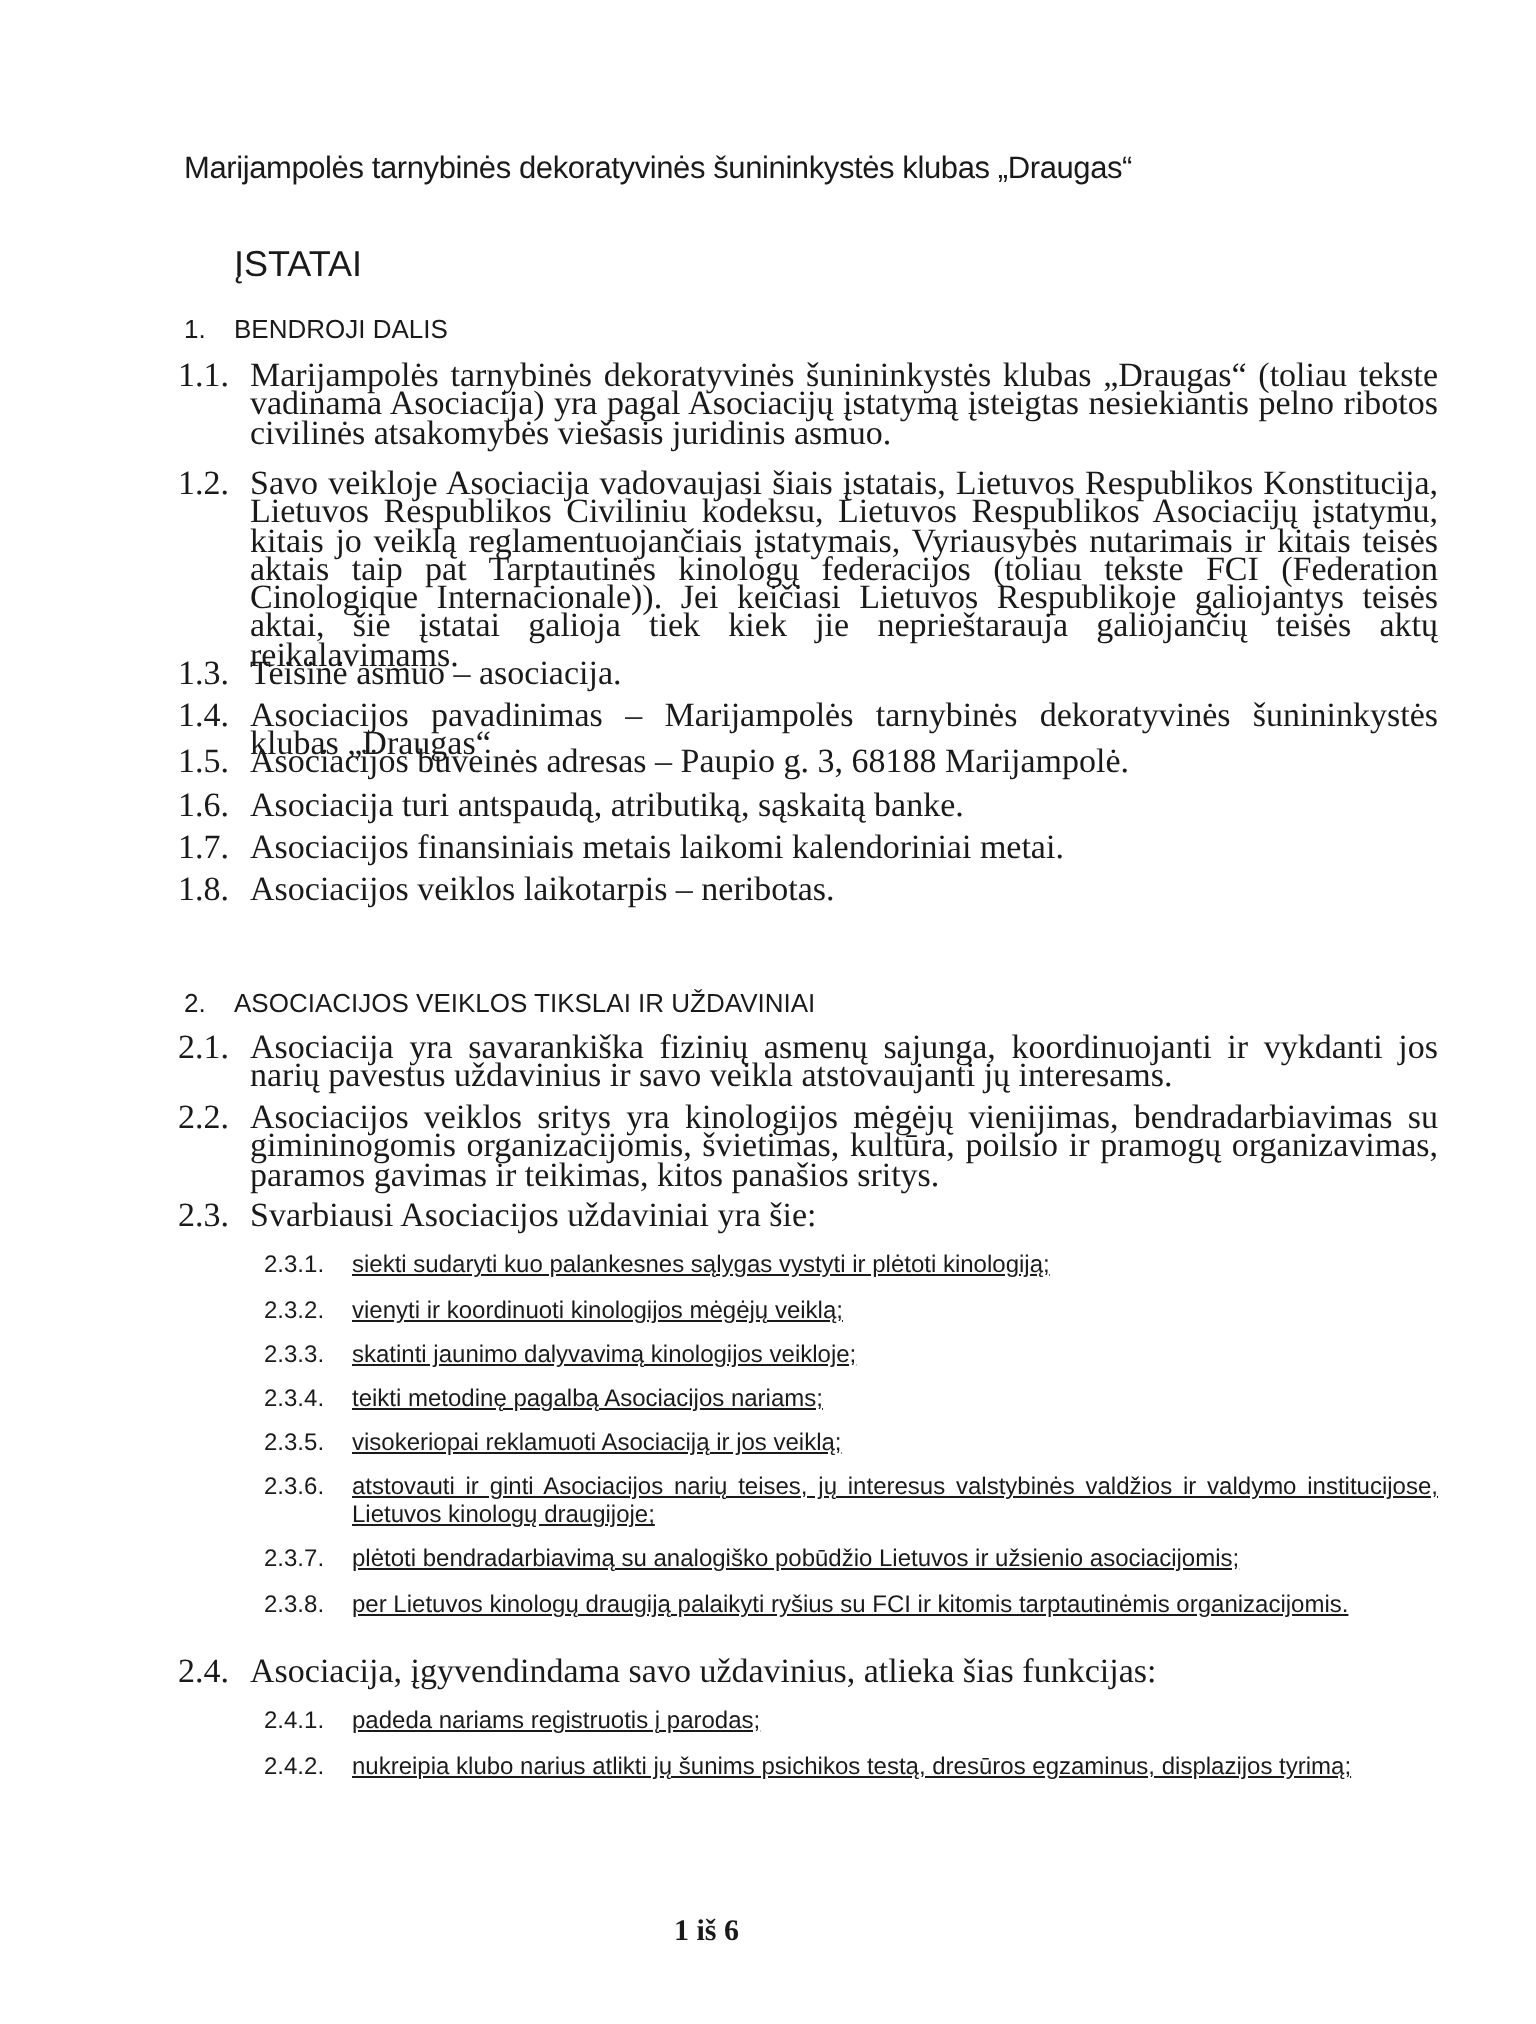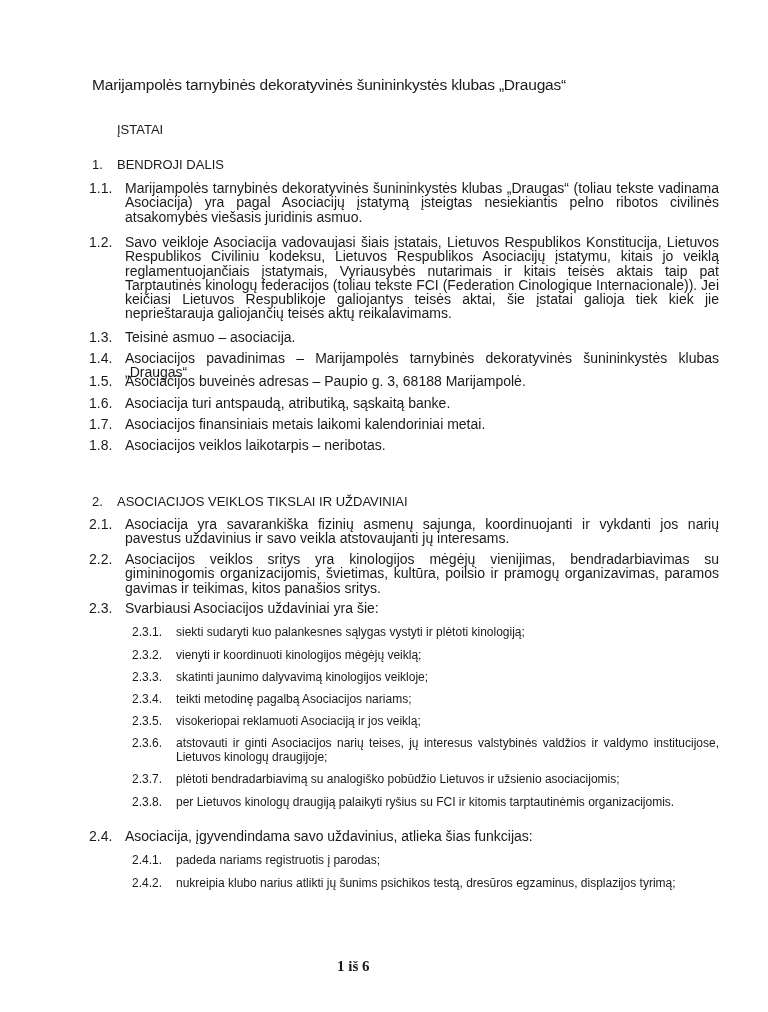--- a/index.html
+++ b/index.html
@@ -5,36 +5,36 @@
   html, body { margin: 0; padding: 0; }
   body {
     width: 768px; height: 1012px; background: #ffffff; position: relative; overflow: hidden;
     font-family: "Liberation Sans", sans-serif; color: #1a1a1a;
   }
   .page { position: absolute; left: 0; top: 0; width: 749px; height: 1012px; }
   .title {
     position: absolute; left: 92px; top: 76px; font-size: 15.5px; letter-spacing: -0.2px;
   }
   .subtitle {
-    position: absolute; left: 117px; top: 122px; font-size: 13px;
+    position: absolute; left: 117px; top: 122px; font-size: 18px;
   }
   .heading {
     position: absolute; left: 92px; font-size: 13px;
   }
   .heading .num { display: inline-block; width: 25px; }
   .item {
-    position: absolute; left: 89px; width: 630px; font-size: 14px; line-height: 14.3px;
+    position: absolute; left: 89px; width: 630px; font-size: 17px; line-height: 14.3px; font-family: Liberation Serif, serif;
   }
   .item .num { position: absolute; left: 0; top: 0; }
   .item .txt { margin-left: 36px; text-align: justify; text-align-last: left; display: block; }
   .sub {
     position: absolute; left: 132px; width: 587px; font-size: 12px; line-height: 14.3px;
   }
   .sub .num { position: absolute; left: 0; top: 0; }
-  .sub .txt { margin-left: 44px; text-align: justify; text-align-last: left; display: block; }
+  .sub .txt { margin-left: 44px; text-align: justify; text-align-last: left; display: block; text-decoration: underline; }
   .pagenum {
     position: absolute; left: 337px; top: 958px; font-family: "Liberation Serif", serif;
     font-weight: bold; font-size: 15px;
   }
 </style>
 </head>
 <body>
 
 <div class="page">
   <div class="title">Marijampolės tarnybinės dekoratyvinės šunininkystės klubas „Draugas“</div>

